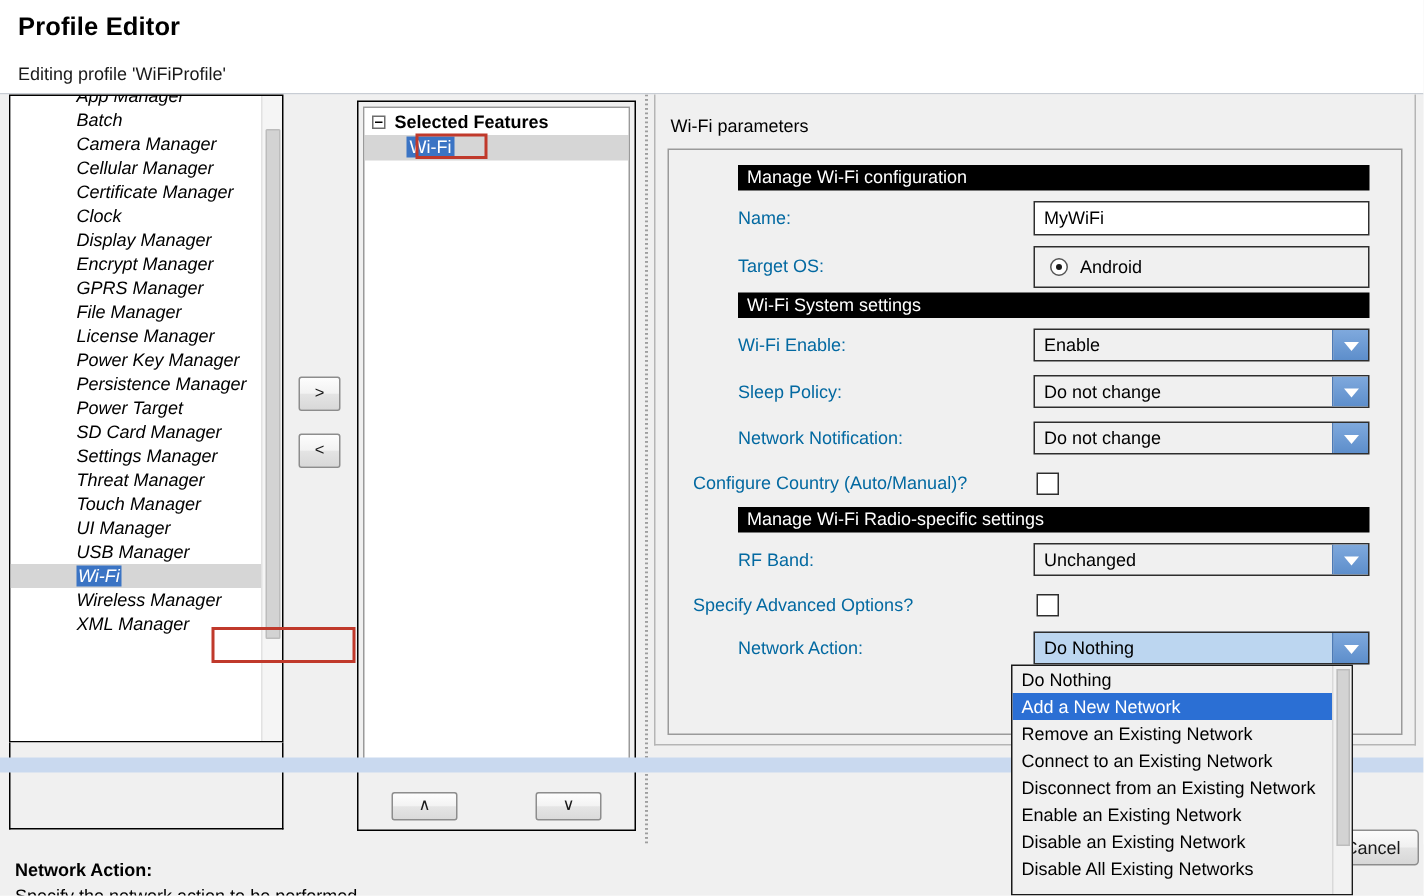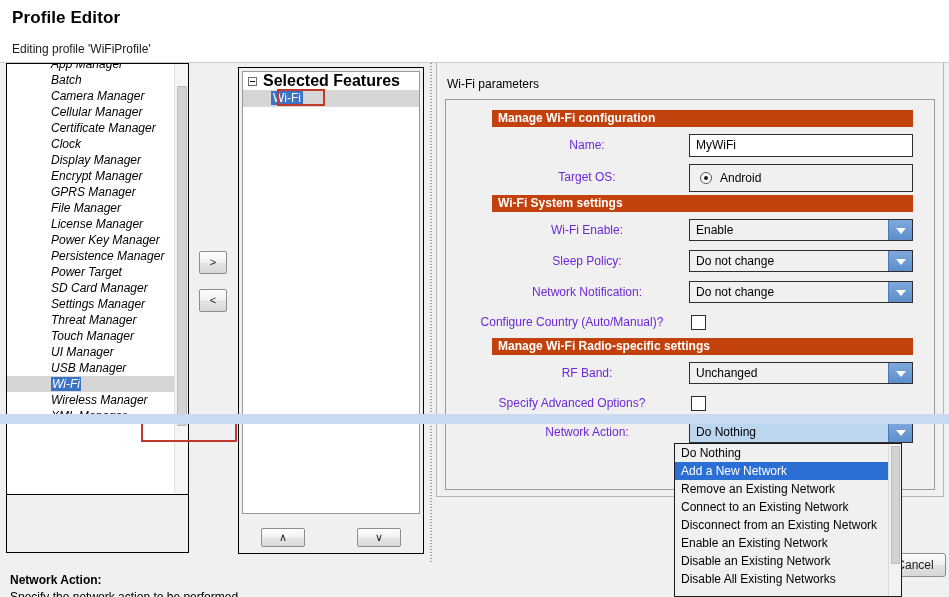--- a/index.html
+++ b/index.html
@@ -6,21 +6,21 @@
   html, body {
     margin: 0; padding: 0;
     width: 949px; height: 597px;
     overflow: hidden;
     background: #ffffff;
     font-family: "Liberation Sans", sans-serif;
     font-size: 12px;
     color: #000000;
   }
 
-  #root { position: relative; width: 949px; height: 424px; background: #f0f0f0; }
+  #root { position: relative; width: 949px; height: 515px; background: #f0f0f0; }
 
   
   .header {
     position: absolute; left: 0; top: 0; width: 949px; height: 63px;
     background: #ffffff;
     border-bottom: 1px solid #c8cdd4;
   }
   .header-title {
     position: absolute; left: 12px; top: 8px;
     font-size: 17px; font-weight: bold; color: #000000;
@@ -88,21 +88,21 @@
     position: absolute; left: 238px; top: 4px; width: 186px; height: 487px;
     border: 1px solid #000000; background: #f0f0f0;
   }
   .sel-tree {
     position: absolute; left: 3px; top: 3px; right: 3px; height: 443px;
     background: #ffffff; border: 1px solid #9a9a9a;
     overflow: hidden;
   }
   .tree-header {
     height: 18px; line-height: 18px; padding-left: 5px;
-    font-size: 16px; font-weight: bold; color: #000000;
+    font-size: 12px; font-weight: bold; color: #000000;
     display: flex; align-items: center; gap: 6px;
     background: #ffffff;
   }
   .tree-toggle {
     width: 9px; height: 9px; border: 1px solid #6d6d6d; background: #ffffff;
     position: relative; flex: 0 0 auto; cursor: pointer;
   }
   .tree-toggle::before {
     content: ""; position: absolute; left: 1px; right: 1px; top: 3px;
     height: 1px; background: #000000;
@@ -143,28 +143,28 @@
     position: absolute; left: 10px; top: 14px;
     font-size: 12px; color: #000000;
   }
   .form-box {
     position: absolute; left: 8px; top: 36px; right: 8px; bottom: 6px;
     border: 1px solid #9a9a9a; background: #f0f0f0;
   }
 
   .section-bar {
     position: absolute; left: 46px; width: 421px; height: 17px;
-    background: #c2410c; color: #ffffff;
-    font-size: 12px; font-weight: bold; line-height: 17px; padding-left: 6px;
+    background: #000000; color: #ffffff;
+    font-size: 12px; font-weight: normal; line-height: 17px; padding-left: 6px;
     white-space: nowrap;
   }
 
   .f-label {
-    position: absolute; font-size: 12px; color: #6d28d9;
-    text-align: center; line-height: 22px; white-space: nowrap;
+    position: absolute; font-size: 12px; color: #0369a1;
+    text-align: left; line-height: 22px; white-space: nowrap;
   }
 
   .f-text {
     position: absolute; width: 224px; height: 23px;
     background: #ffffff; border: 1px solid #2e2e2e;
     font-size: 12px; line-height: 21px; padding-left: 6px; color: #000000;
     white-space: nowrap; overflow: hidden;
   }
 
   .f-radiogroup {

